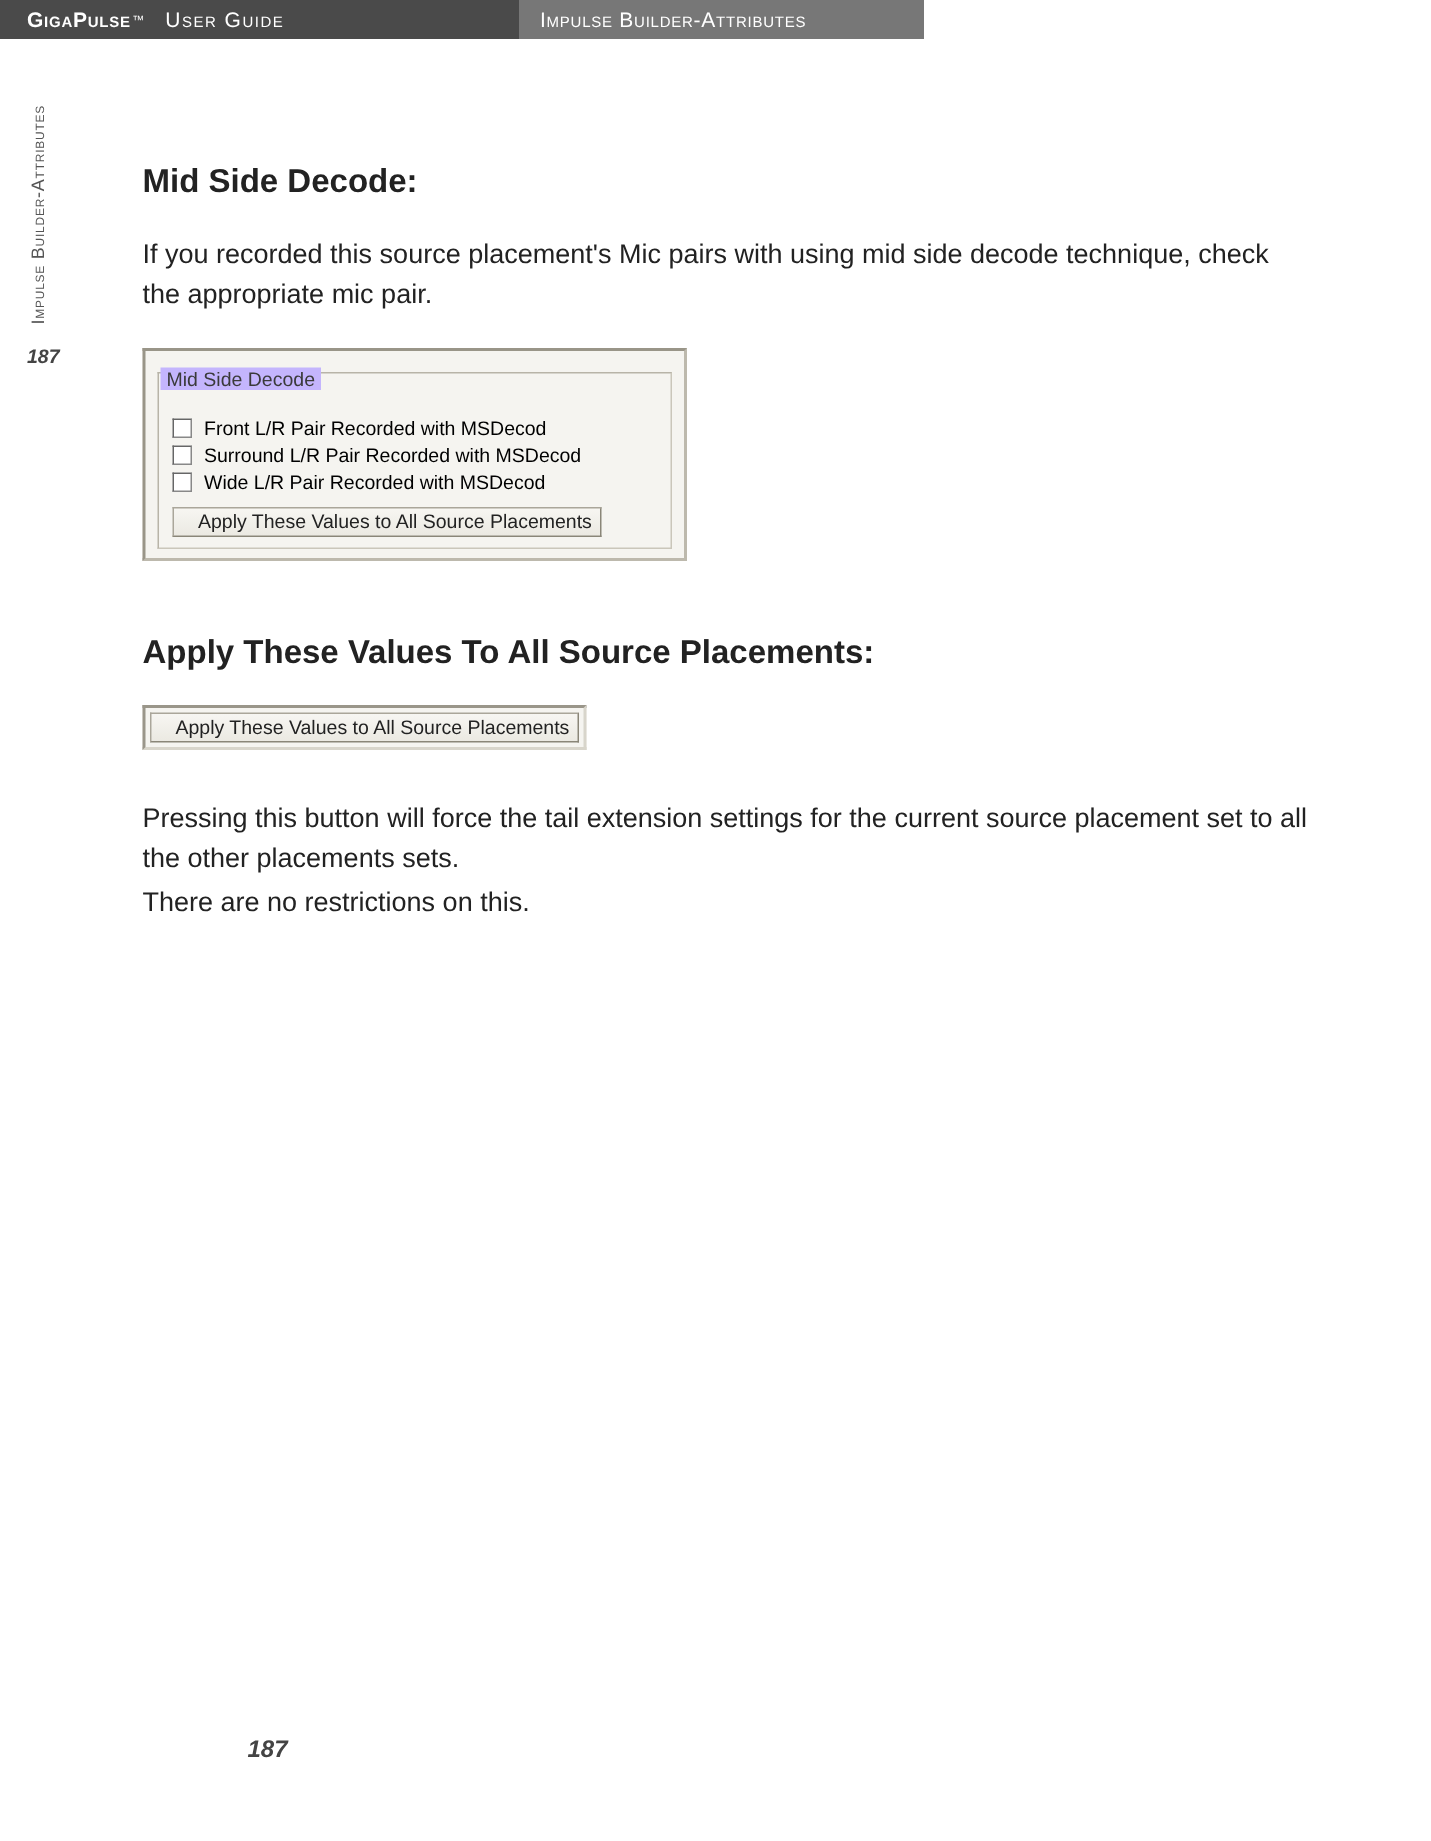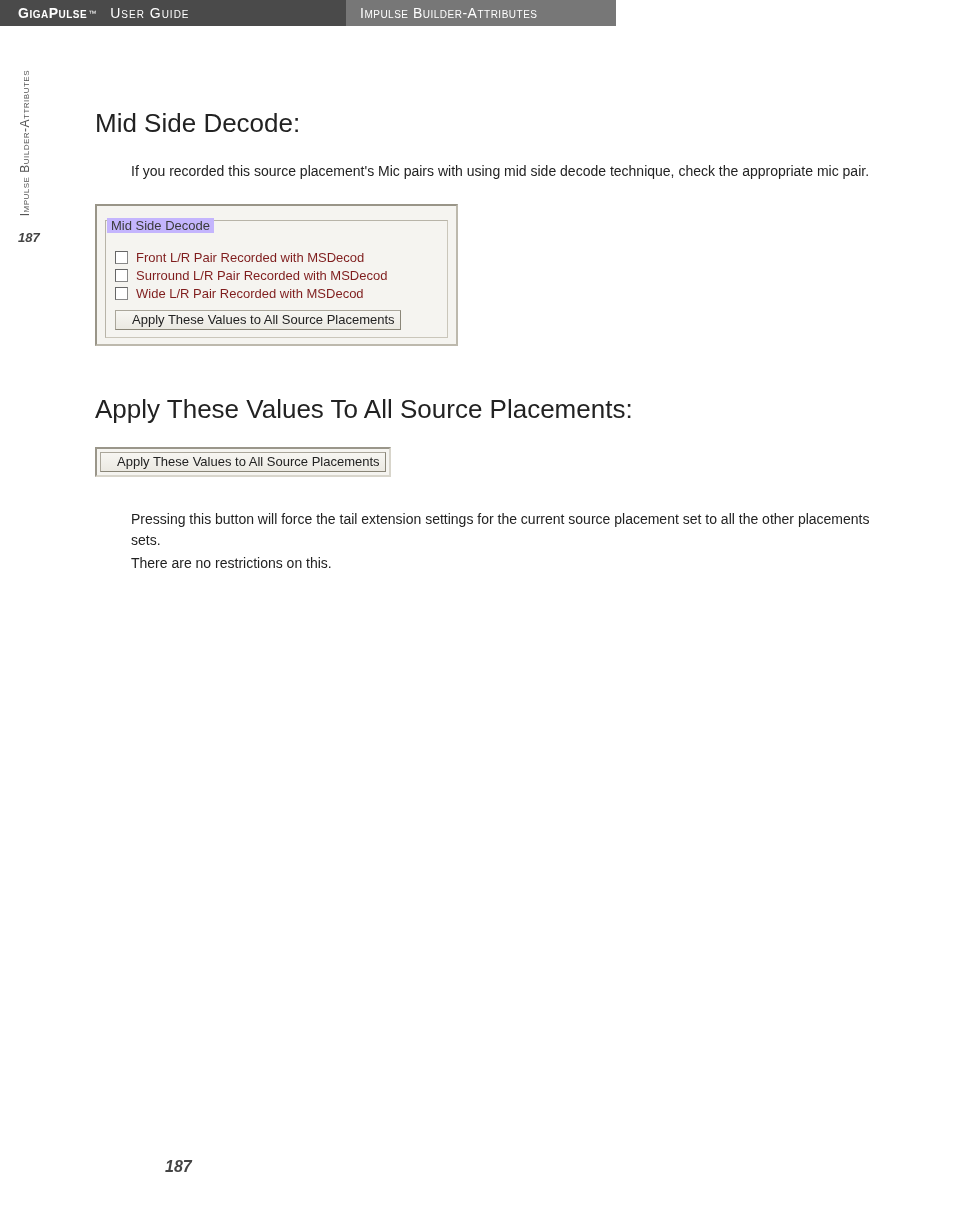--- a/index.html
+++ b/index.html
@@ -76,31 +76,30 @@
       margin-top: 14px;
       text-align: center;
     }
     .content {
       position: absolute;
       left: 95px;
       top: 108px;
       width: 780px;
     }
     h2.section-title {
-      font-size: 26px;
-      font-weight: 400;
+      font-size: 22px;
+      font-weight: 700;
       color: #222;
       margin-bottom: 22px;
     }
     .body-text {
-      font-size: 14px;
+      font-size: 18px;
       line-height: 1.5;
       color: #222;
       margin-bottom: 22px;
-      margin-left: 36px;
     }
     .ui-panel {
       width: 363px;
       background: #f5f4f0;
       border: 2px solid #bdb9ad;
       border-top-color: #999588;
       border-left-color: #999588;
       padding: 6px 10px 8px 10px;
       position: relative;
       margin-bottom: 48px;
@@ -133,21 +132,21 @@
     }
     .checkbox-group {
       position: relative;
       padding: 16px 4px 6px 8px;
       z-index: 2;
     }
     .checkbox-row {
       display: flex;
       align-items: center;
       font-size: 13px;
-      color: #7f1d1d;
+      color: #000000;
       margin-bottom: 3px;
       white-space: nowrap;
     }
     .checkbox-box {
       width: 13px;
       height: 13px;
       background: #fff;
       border: 1px solid #888;
       border-top-color: #666;
       border-left-color: #666;

